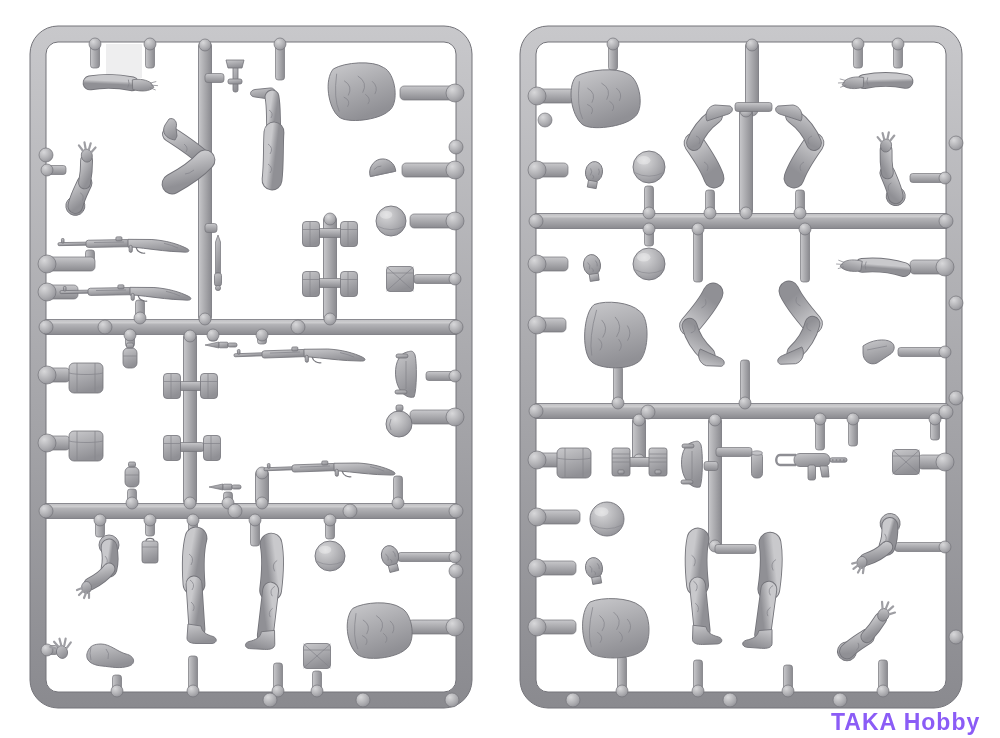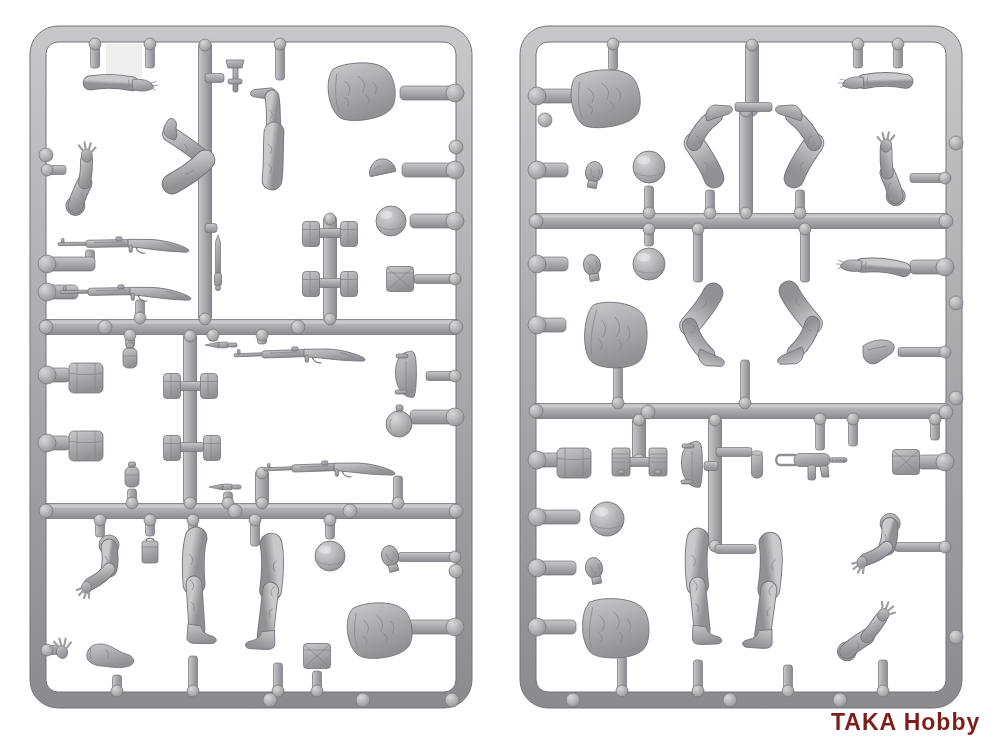--- a/index.html
+++ b/index.html
@@ -640,14 +640,14 @@
           <path d="M-13,24 C-9,15 -4,9 0,3" fill="none" stroke="#74747a" stroke-width="15.8" stroke-linecap="round"></path>
           <path d="M-13,24 C-9,15 -4,9 0,3" fill="none" stroke="url(#gP)" stroke-width="14" stroke-linecap="round"></path>
           <path d="M0,3 C3,-5 5,-13 6,-19" fill="none" stroke="#74747a" stroke-width="12.8" stroke-linecap="round"></path>
           <path d="M0,3 C3,-5 5,-13 6,-19" fill="none" stroke="url(#gP)" stroke-width="11" stroke-linecap="round"></path>
           <ellipse cx="7" cy="-23.5" rx="5.5" ry="6.5" fill="url(#gP)" stroke="#74747a" stroke-width="0.8"></ellipse>
      <path d="M4,-29 l-3,-6 M7,-30 l0,-7 M10,-29 l3,-6 M12,-26 l5,-4" stroke="#9e9ea3" stroke-width="2.2" stroke-linecap="round" fill="none"></path>
           <path d="M-6,12 q4,3 1,8" fill="none" stroke="#83838a" stroke-width="0.8" opacity="0.9"></path>
         </g>
       </g>
     </svg>
-  <div id="watermark" style="color: #7f1d1d;">TAKA Hobby</div>
+  <div id="watermark" style="color: #8b5cf6;">TAKA Hobby</div>
 </div>
 
 </body></html>

